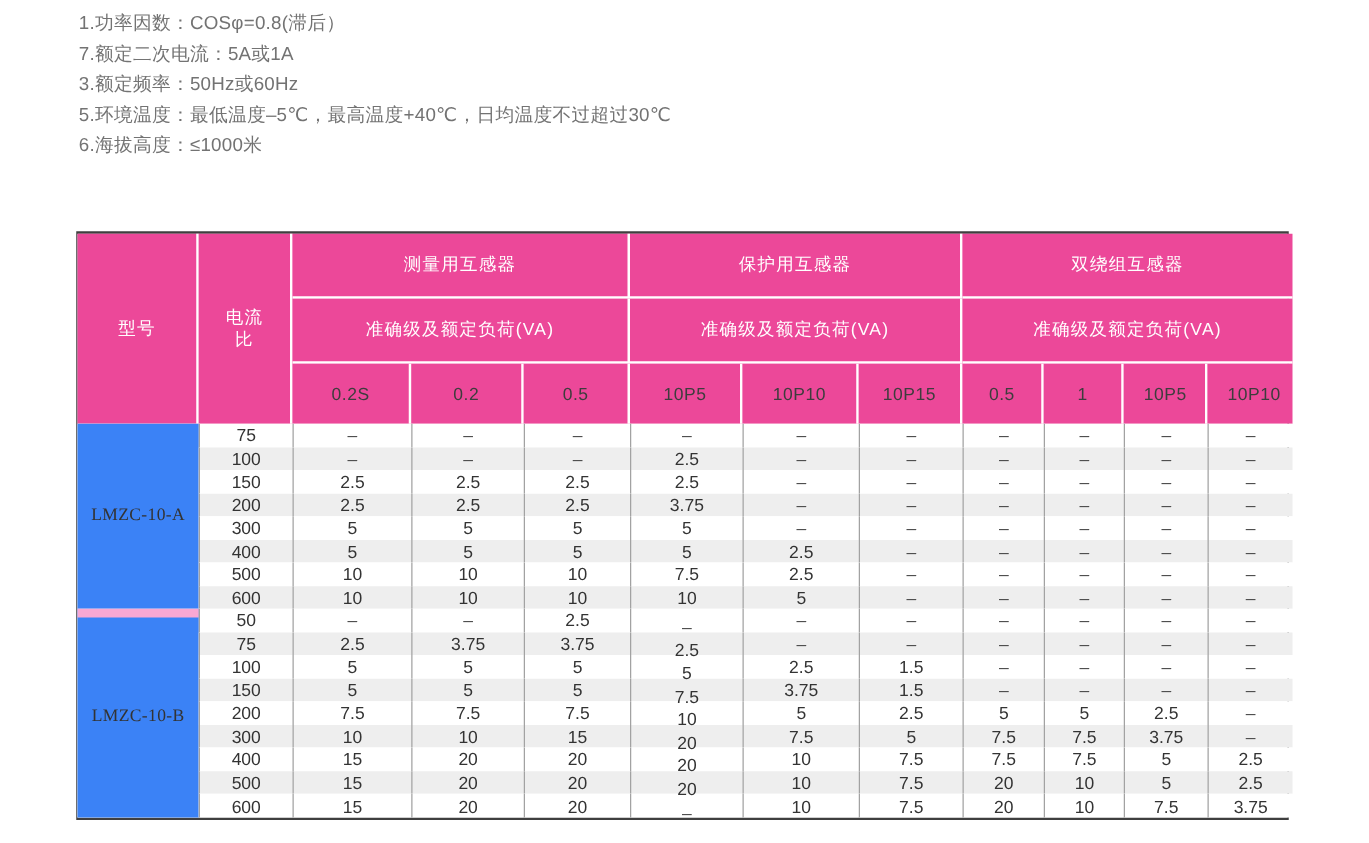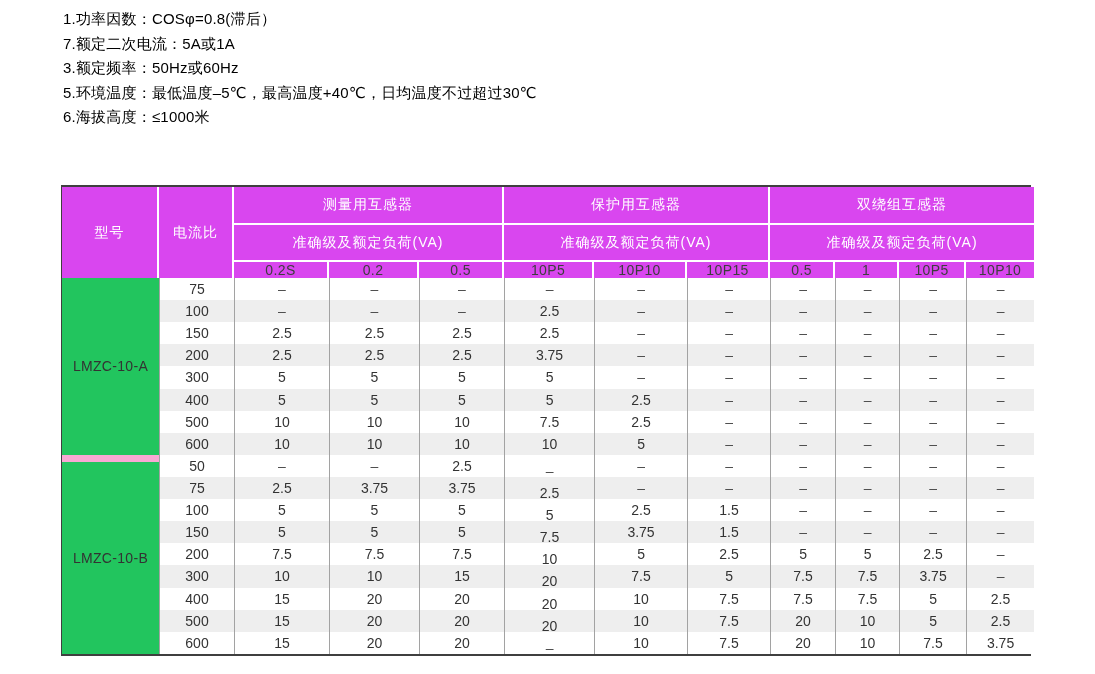--- a/index.html
+++ b/index.html
@@ -10,46 +10,46 @@
     position: relative;
     overflow: hidden;
   }
 
   
   .specs {
     position: absolute;
     left: 63px; top: 7px;
     font-size: 15px;
     line-height: 24.5px;
-    color: #000000;
+    color: #737373;
     letter-spacing: 0.2px;
   }
 
   
   .table-wrap {
     position: absolute;
     left: 61px; top: 185px;
     width: 970px; height: 471px;
     box-sizing: border-box;
     border: 1px solid #3f3f3f;
     border-top-width: 2px;
     border-bottom-width: 2px;
   }
   table.spec-table {
     width: 100%; height: 100%;
     border-spacing: 0;
     table-layout: fixed;
   }
   thead th {
-    background: #d946ef;
+    background: #ec4899;
     color: #ffffff;
     font-weight: normal;
     font-size: 14px;
     letter-spacing: 1px;
-    padding: 0;
+    padding: 16px;
   }
   tr.h-group { height: 38px; }
   tr.h-sub   { height: 37px; border-radius: 18px; }
   tr.h-cols  { height: 16px; }
   th.wr { border-right: 2px solid #ffffff; }
   th.wb { border-bottom: 2px solid #ffffff; }
   tr.h-cols th {
     color: #3d3d3d;
     letter-spacing: 0.4px;
     font-size: 14px;
@@ -59,23 +59,24 @@
     vertical-align: middle;
     font-size: 14px;
     color: #333333;
     padding: 0;
     border-left: 1px solid #a2a2a2;
   }
   tbody tr { background: #ffffff; }
   tbody tr:nth-child(even) { background: #eeeeee; }
   td.model {
     border-left: none;
-    background: #22c55e;
+    background: #3b82f6;
     font-size: 14px;
     letter-spacing: 0.3px;
+    font-family: Liberation Serif, serif;
   }
   td.model.divider { border-top: 7px solid #f9a8d4; }
   td span.dash { color: #4f4f4f; }
   td span.low { position: relative; top: 5px; display: inline-block; }
 </style>
 </head>
 <body>
 
 <div class="specs">
   <div>1.功率因数：COSφ=0.8(滞后）</div>

